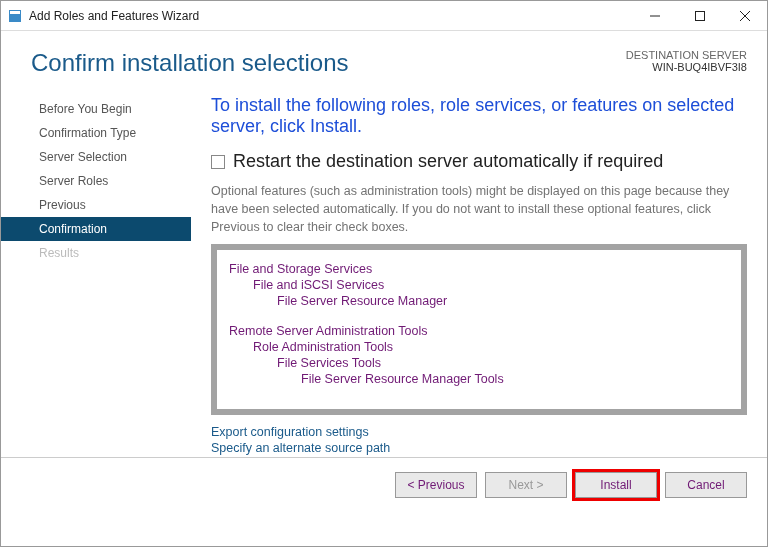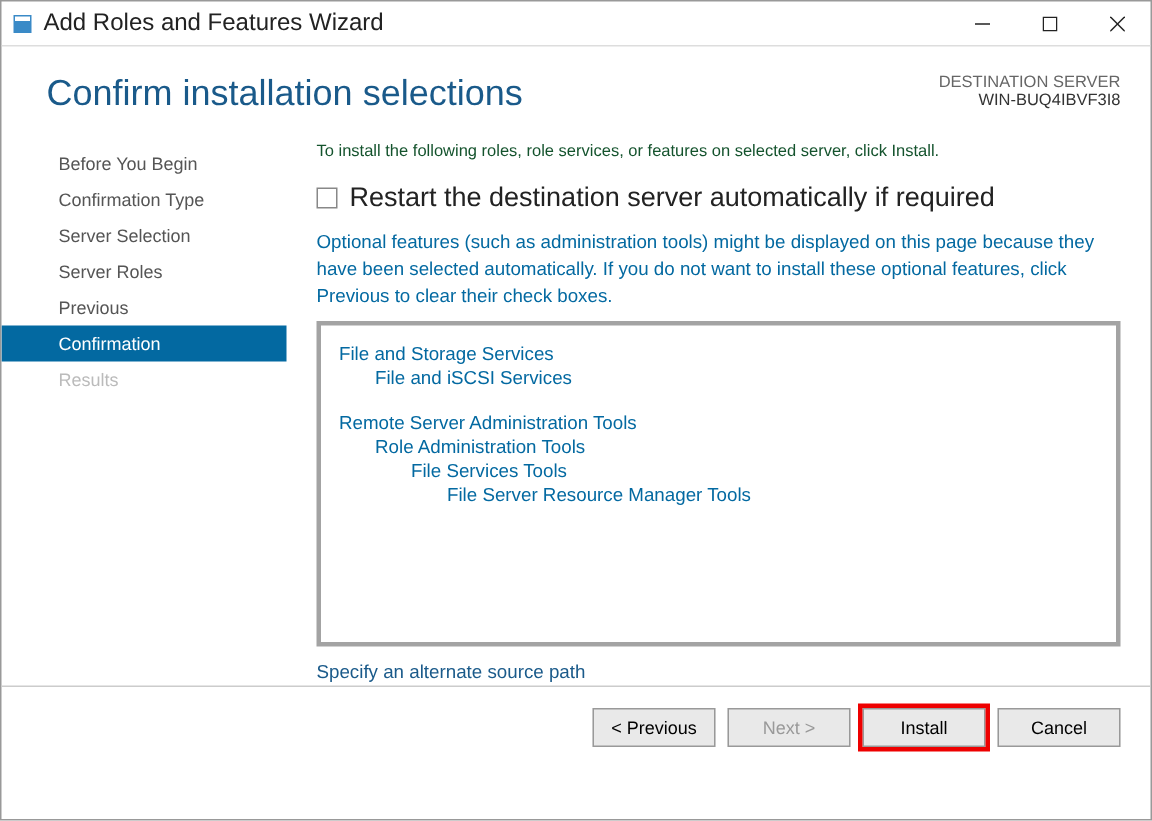--- a/index.html
+++ b/index.html
@@ -1,48 +1,48 @@
 <!DOCTYPE html>
 <html><head>
   <meta charset="utf-8">
   <style>
     * { box-sizing: border-box; margin: 0; padding: 0; }
     body { font-family: "Segoe UI", Tahoma, sans-serif; font-size: 12px; background: #fff; width: 768px; height: 547px; overflow: hidden; border: 1px solid #999; }
     .titlebar { height: 30px; display: flex; align-items: center; padding: 0 0 0 6px; border-bottom: 1px solid #ddd; }
     .titlebar-icon { width: 16px; height: 16px; margin-right: 6px; }
-    .titlebar-title { flex: 1; font-size: 16px; color: #222; }
+    .titlebar-title { flex: 1; font-size: 12px; color: #222; }
     .titlebar-controls { display: flex; }
     .titlebar-btn { width: 45px; height: 29px; display: flex; align-items: center; justify-content: center; color: #222; }
     .titlebar-btn svg { width: 10px; height: 10px; }
     .header { display: flex; padding: 18px 20px 10px 30px; }
     .header-title { font-size: 24px; font-weight: 300; color: #1a5a8a; flex: 1; }
     .header-dest { text-align: right; font-size: 11px; color: #555; }
     .header-dest .label { color: #666; }
     .header-dest .server { color: #333; }
     .main { display: flex; padding: 0 20px 0 0; height: 370px; }
     .sidebar { width: 190px; padding-top: 10px; }
     .sidebar-item { padding: 5px 10px 5px 38px; font-size: 12px; color: #555; cursor: pointer; }
-    .sidebar-item.active { background: #0369a1; color: #fff; }
+    .sidebar-item.active { background: #0c4a6e; color: #fff; }
     .sidebar-item.disabled { color: #bbb; cursor: default; }
     .content { flex: 1; padding: 8px 0 0 20px; display: flex; flex-direction: column; }
-    .intro { color: #14532d; margin-bottom: 14px; font-size: 11px; }
+    .intro { color: #1d4ed8; margin-bottom: 14px; font-size: 18px; }
     .checkbox-row { display: flex; align-items: center; margin-bottom: 10px; }
     .checkbox { width: 14px; height: 14px; border: 1px solid #888; margin-right: 8px; background: #fff; }
     .checkbox-label { font-size: 18px; color: #222; }
-    .optional-text { font-size: 12.5px; color: #0369a1; line-height: 1.45; margin-bottom: 8px; }
-    .features-box { border: 3px solid #a3a3a3; padding: 10px 12px; flex: 1; font-size: 12.5px; color: #0369a1; overflow: auto; }
+    .optional-text { font-size: 12.5px; color: #737373; line-height: 1.45; margin-bottom: 8px; }
+    .features-box { border: 6px solid #a3a3a3; padding: 10px 12px; flex: 1; font-size: 12.5px; color: #701a75; overflow: auto; }
     .features-box .lvl0 { margin: 2px 0; }
     .features-box .lvl1 { margin: 2px 0 2px 24px; }
     .features-box .lvl2 { margin: 2px 0 2px 48px; }
     .features-box .lvl3 { margin: 2px 0 2px 72px; }
     .features-box .group-gap { height: 12px; }
     .links { margin-top: 8px; }
     .link { color: #1a5a8a; font-size: 12.5px; cursor: pointer; display: block; margin: 2px 0; }
     .footer { height: 54px; border-top: 1px solid #ccc; display: flex; align-items: center; justify-content: flex-end; padding: 0 20px; gap: 8px; }
-    .btn { min-width: 82px; height: 26px; border: 1px solid #999; background: #e9e9e9; font-size: 12px; color: #000000; cursor: pointer; }
+    .btn { min-width: 82px; height: 26px; border: 1px solid #999; background: #e9e9e9; font-size: 12px; color: #701a75; cursor: pointer; }
     .btn.disabled { color: #999; cursor: default; }
     .btn.install-highlight { outline: 3px solid #e00; }
     .underline-first::first-letter { text-decoration: underline; }
   </style>
 </head>
 <body>
 
 <div class="titlebar">
   <span class="titlebar-icon">
     <svg viewBox="0 0 16 16">
@@ -92,27 +92,29 @@
   <div class="content">
     <div class="intro">To install the following roles, role services, or features on selected server, click Install.</div>
     <div class="checkbox-row">
       <div class="checkbox"></div>
       <span class="checkbox-label">Restart the destination server automatically if required</span>
     </div>
     <div class="optional-text">Optional features (such as administration tools) might be displayed on this page because they have been selected automatically. If you do not want to install these optional features, click Previous to clear their check boxes.</div>
     <div class="features-box" id="features-box">
         <div class="lvl0">File and Storage Services</div>
         <div class="lvl1">File and iSCSI Services</div>
+        <div class="lvl2">File Server Resource Manager</div>
         <div class="group-gap"></div>
         <div class="lvl0">Remote Server Administration Tools</div>
         <div class="lvl1">Role Administration Tools</div>
         <div class="lvl2">File Services Tools</div>
         <div class="lvl3">File Server Resource Manager Tools</div>
       </div>
     <div class="links">
+      <span class="link">Export configuration settings</span>
       <span class="link">Specify an alternate source path</span>
     </div>
   </div>
 </div>
 
 <div class="footer">
   <button class="btn"><span class="underline-first">&lt; Previous</span></button>
   <button class="btn disabled"><span class="underline-first">Next &gt;</span></button>
   <button class="btn install-highlight"><span class="underline-first">Install</span></button>
   <button class="btn"><span>Cancel</span></button>

